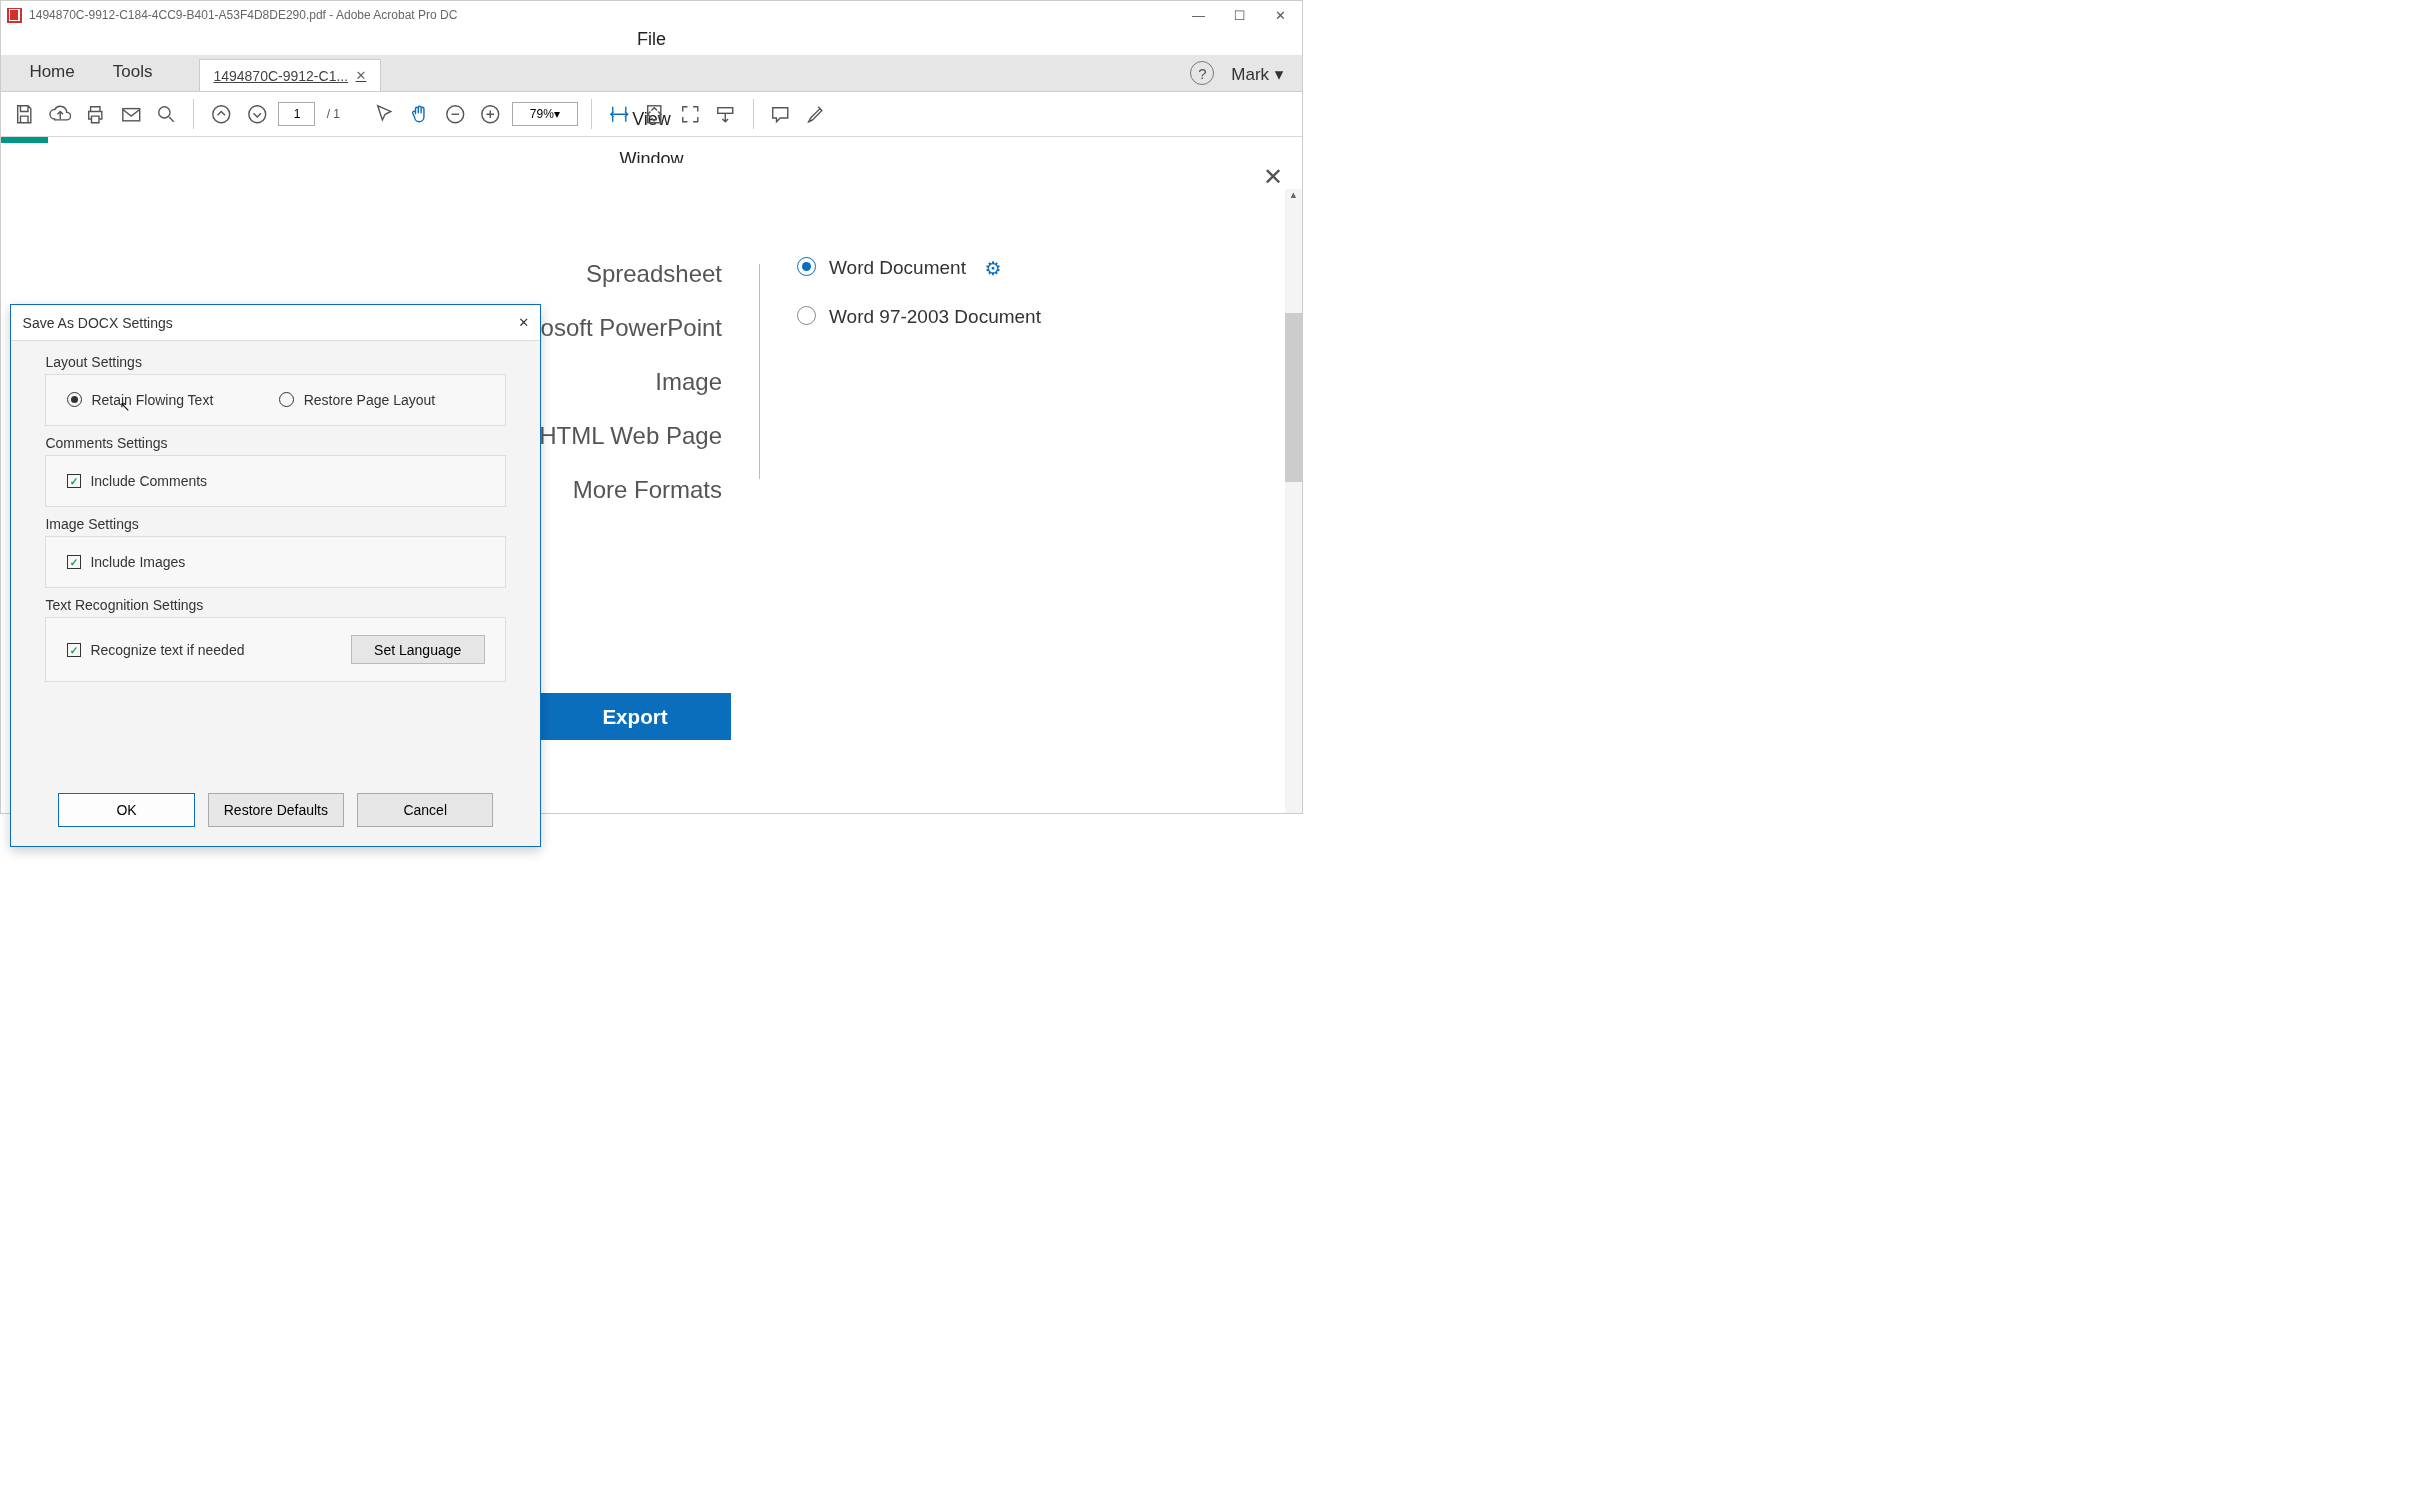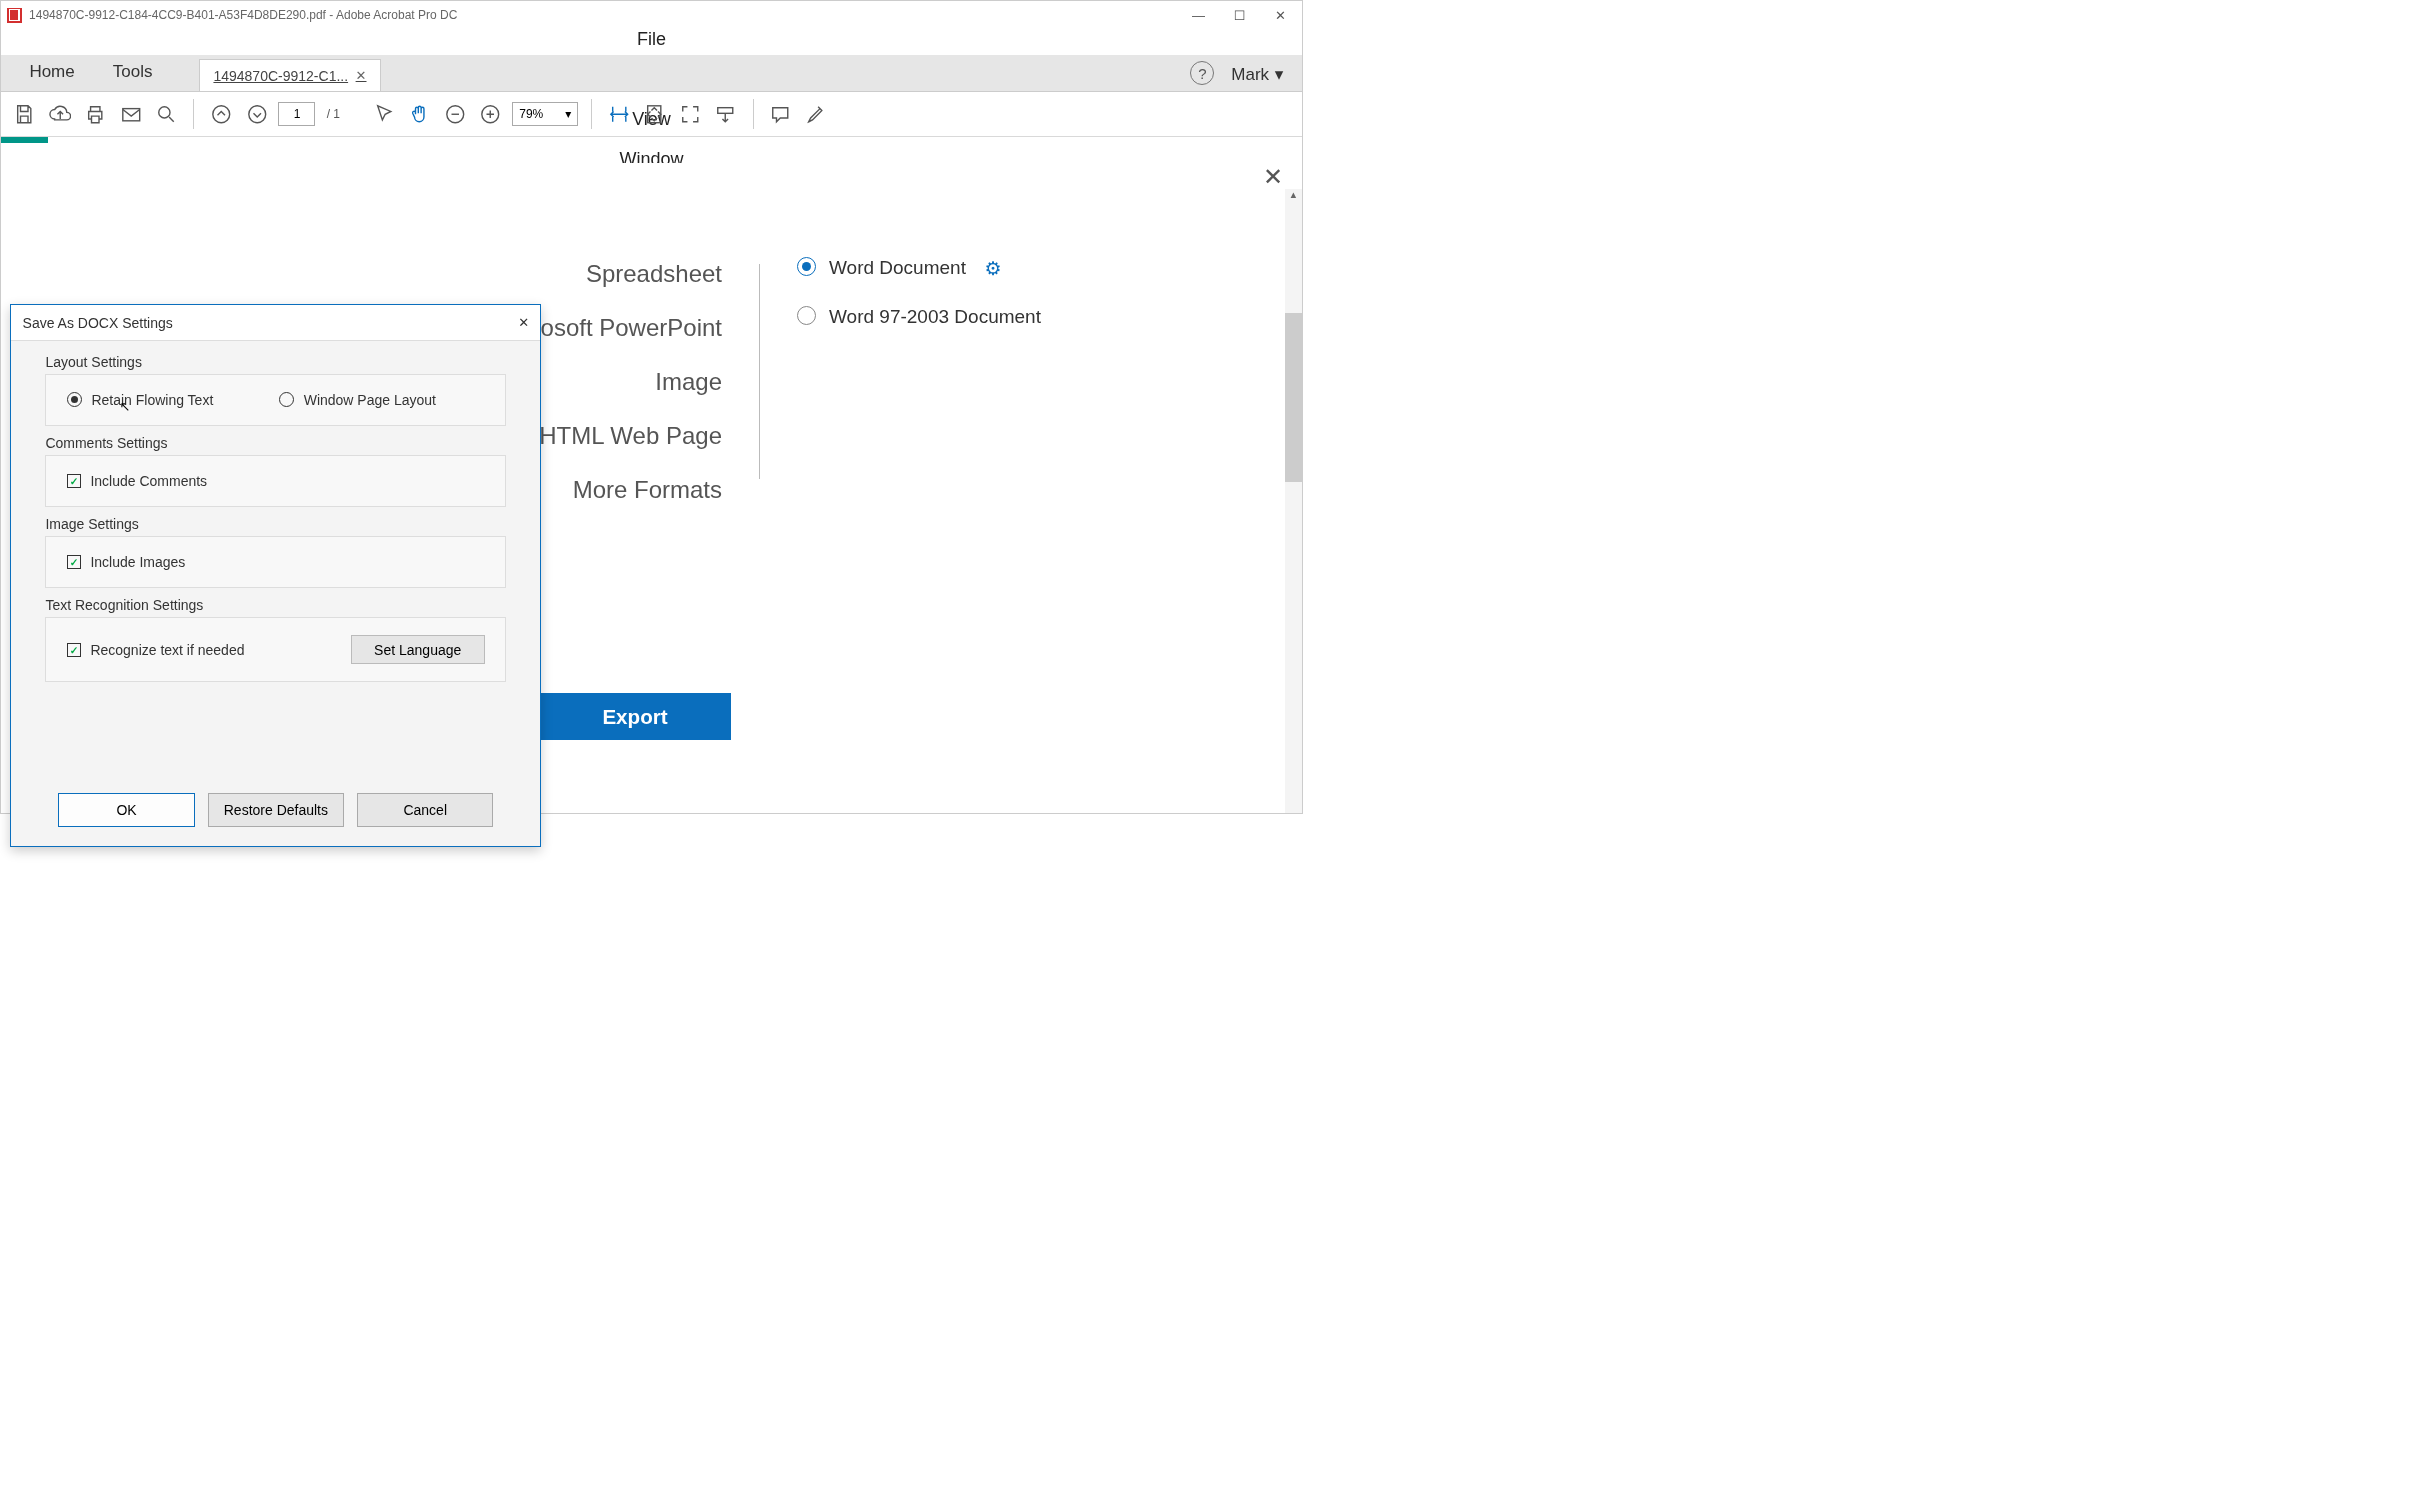--- a/index.html
+++ b/index.html
@@ -29,21 +29,21 @@
   .tabstrip .user { font-size: 17px; color: #333; margin-right: 9.4px; margin-bottom:5.6px; display:flex; align-items:center; gap:5.6px;}
 
   
   .toolbar { height: 45px; display: flex; align-items: center; padding: 0 9.4px; gap: 7.5px; border-bottom: 0.9px solid #d9d9d9; }
   .tbtn { width: 28px; height: 28px; display:flex; align-items:center; justify-content:center; color:#555; }
   .tbtn svg { width: 22.5px; height: 22.5px; stroke: #555; fill: none; stroke-width: 1.5; }
   .tbtn.blue svg { stroke: #0a6ebd; }
   .tsep { width:0.9px; height:30px; background:#ccc; margin:0 5.6px; }
   .pagebox { width:37px; height:24px; border:0.9px solid #aaa; text-align:center; font-size:12px; line-height:22.5px; }
   .pageof { font-size:12px; color:#555; padding:0 3.7px;}
-  .zoomsel { width:66px; height:24px; border:0.9px solid #aaa; font-size:12px; display:flex; align-items:center; justify-content:flex-end; padding:0 5.6px;gap:22px;}
+  .zoomsel { width:66px; height:24px; border:0.9px solid #aaa; font-size:12px; display:flex; align-items:center; justify-content:center; padding:0 5.6px;}
 
   
   .content { flex:1; display:flex; position:relative; }
   .leftaccent { width: 47px; height: 5.6px; background: #009688; position:absolute; top:0; left:0; }
   .exportpanel { position:absolute; right:0; top:26px; bottom:0; left:0; background:#fff; }
   .panelclose { position:absolute; right:19px; top:0px; font-size:24px; color:#555; }
   .formatcol { position:absolute; left:281px; top:84px; width:440px; text-align:right; }
   .formatcol .item { font-size:24px; color:#555; padding:13px 0; }
   .formatcol .item.sel { color:#0a6ebd; }
   .divider { position:absolute; left:758px; top:101px; width:0.9px; height:215px; background:#bbb;}
@@ -270,21 +270,21 @@
           <div class="groupbox">
             <div class="row2">
               <label class="row">
                 <span class="rsmall">
                     <span class="d"></span>
                   </span>
                 <span>Retain Flowing Text</span>
               </label>
               <label class="row">
                 <span class="rsmall"></span>
-                <span>Window Page Layout</span>
+                <span>Restore Page Layout</span>
               </label>
             </div>
           </div>
         </div>
         <div class="group">
           <div class="grouplabel">Comments Settings</div>
           <div class="groupbox">
             <label class="row">
               <span class="cb checked"></span>
               <span>Include Comments</span>

